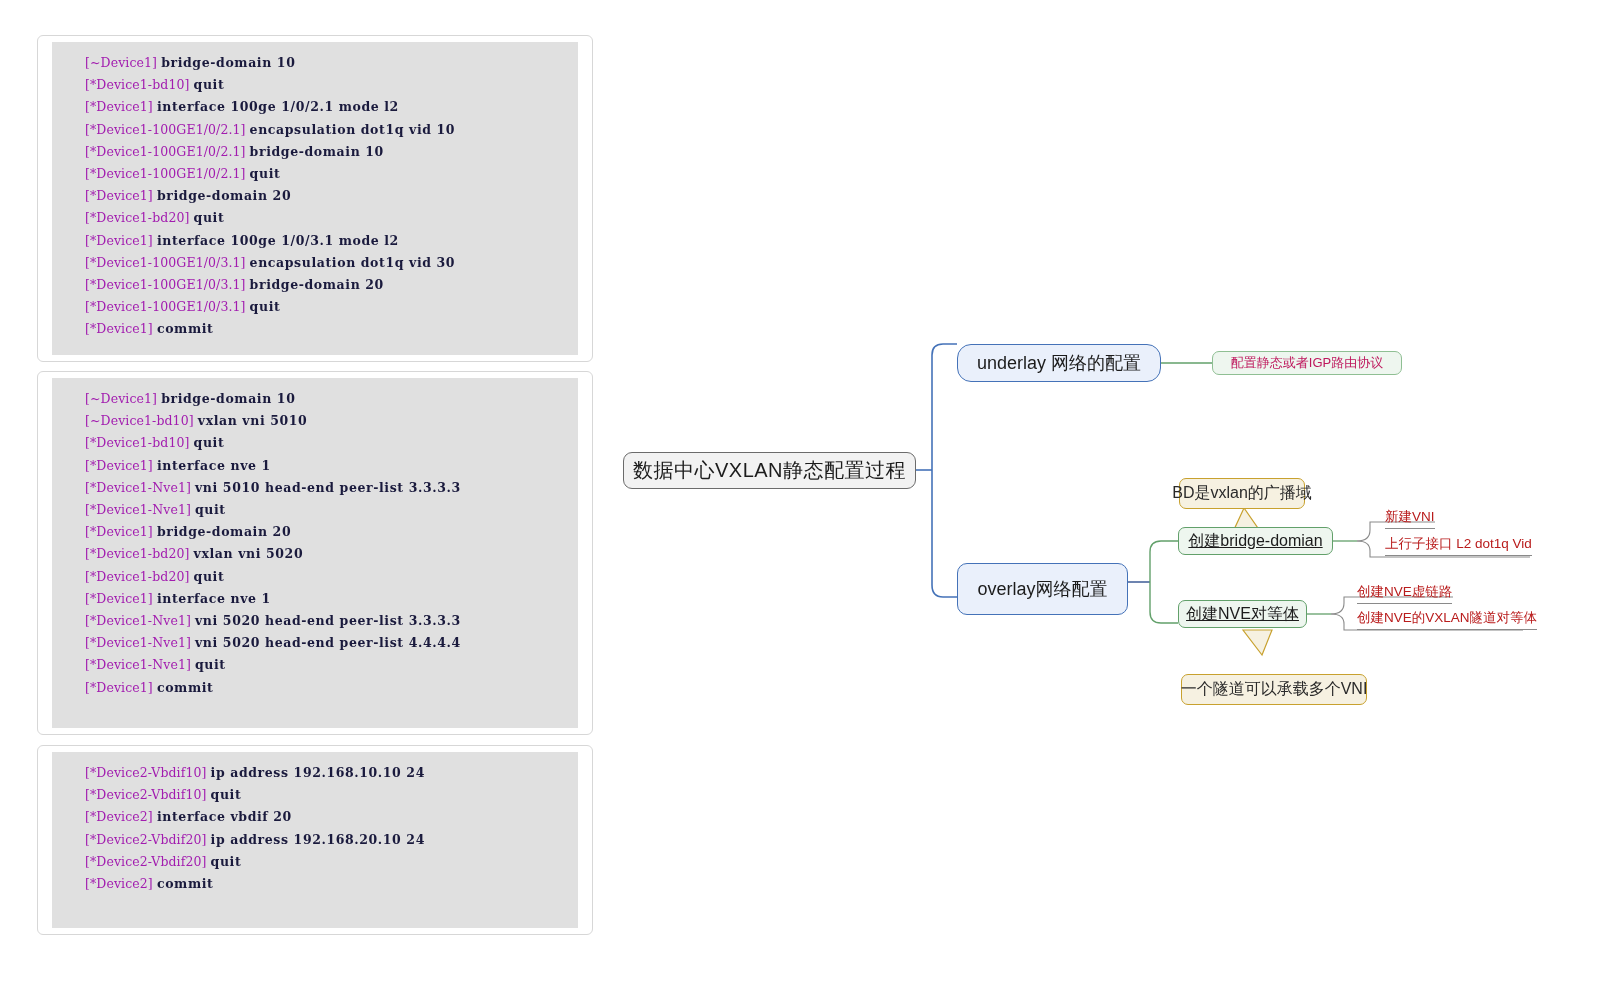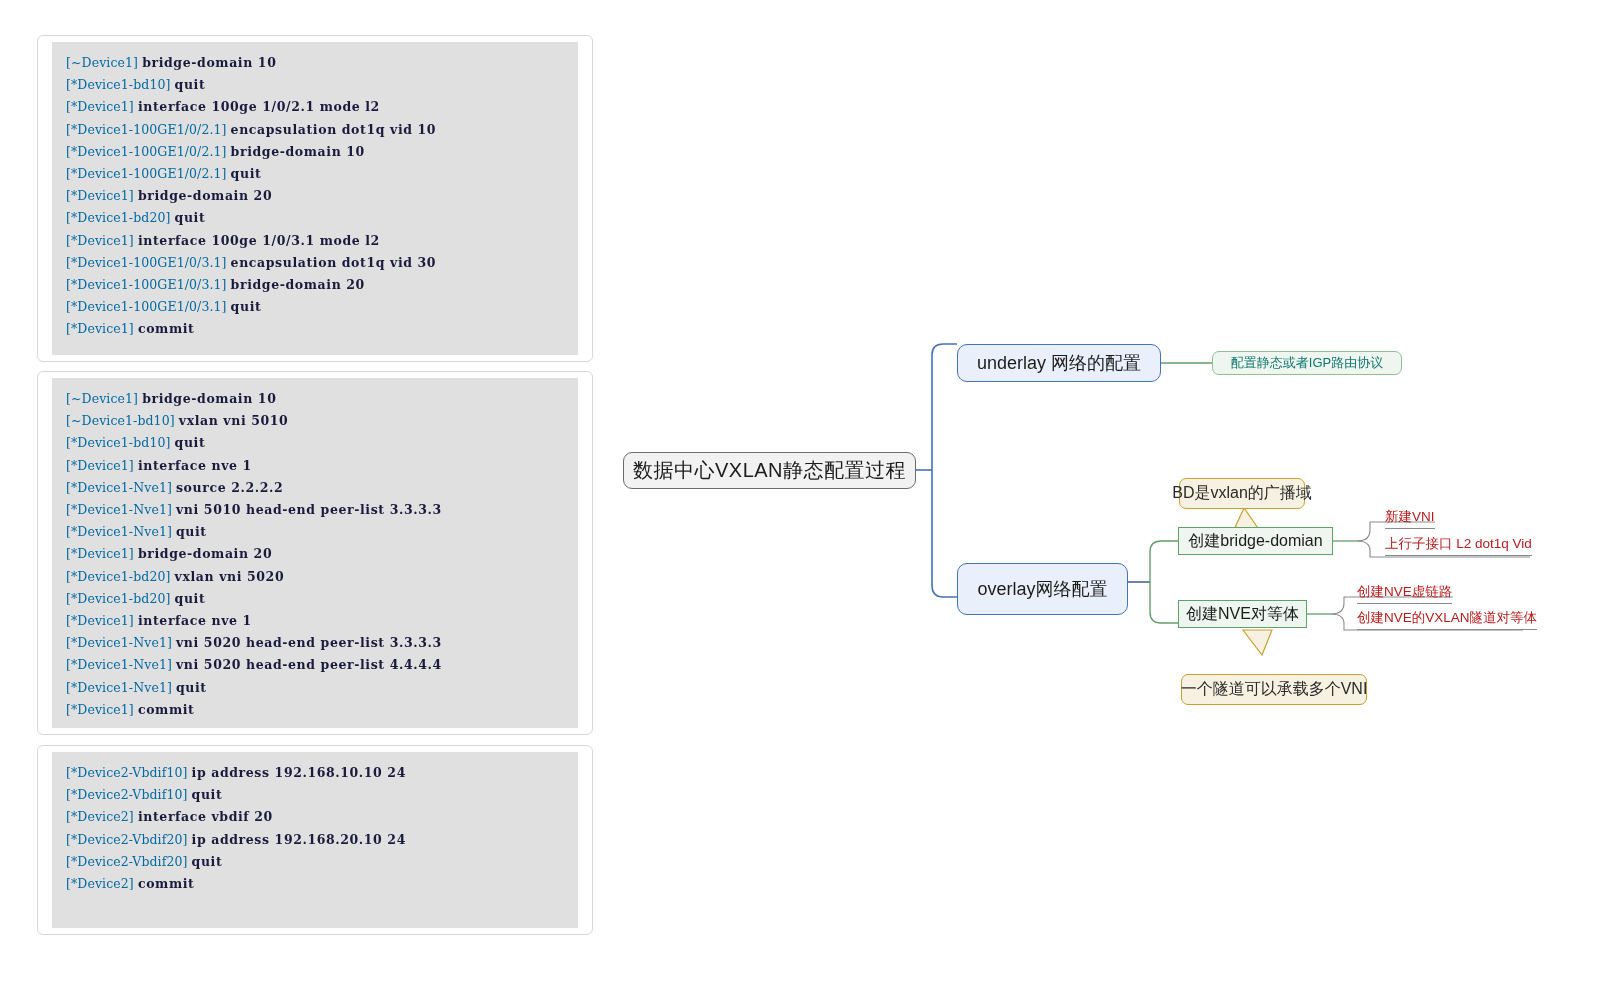--- a/index.html
+++ b/index.html
@@ -37,22 +37,23 @@
   }
   .code-line {
     font-family: "DejaVu Serif", "Liberation Serif", serif;
     font-size: 12.5px;
     line-height: 22.2px;
     white-space: pre;
     color: #2b2b2b;
     letter-spacing: 0.1px;
   }
   .code-line .prompt {
-    color: #0369a1;
+    color: #a21caf;
     font-weight: normal;
+    margin-left: 19px;
   }
   .code-line .cmd {
     color: #1a1a3d;
     font-weight: bold;
     letter-spacing: 0.6px;
   }
 
   #card1 { left: 37px;  top: 35px;  width: 556px; height: 327px; }
   #card2 { left: 37px;  top: 371px; width: 556px; height: 364px; }
   #card3 { left: 37px;  top: 745px; width: 556px; height: 190px; }
@@ -84,30 +85,31 @@
   .node-blue {
     background: #eaf0fb;
     border: 1.4px solid #4472b8;
     border-radius: 10px;
     font-size: 18px;
     color: #1c1c1c;
   }
   .node-green {
     background: #eef6ef;
     border: 1.3px solid #62a06a;
-    border-radius: 0;
+    border-radius: 7px;
     font-size: 16px;
     color: #1c1c1c;
+    text-decoration: underline;
   }
   .node-green-sm {
     background: #eef6ef;
     border: 1.1px solid #8fbf93;
     border-radius: 7px;
     font-size: 13px;
-    color: #0f766e;
+    color: #be185d;
   }
   .node-note {
     background: #f6f1e1;
     border: 1.4px solid #c8a12e;
     border-radius: 7px;
     font-size: 16px;
     color: #2a2a2a;
   }
   .leaf-underline {
     position: absolute;
@@ -139,21 +141,20 @@
       <div class="code-line"><span class="prompt">[*Device1] </span><span class="cmd">commit</span></div>
     </div>
 </div>
 
 <div class="code-card" id="card2">
   <div class="code-inner">
       <div class="code-line"><span class="prompt">[~Device1] </span><span class="cmd">bridge-domain 10</span></div>
       <div class="code-line"><span class="prompt">[~Device1-bd10] </span><span class="cmd">vxlan vni 5010</span></div>
       <div class="code-line"><span class="prompt">[*Device1-bd10] </span><span class="cmd">quit</span></div>
       <div class="code-line"><span class="prompt">[*Device1] </span><span class="cmd">interface nve 1</span></div>
-      <div class="code-line"><span class="prompt">[*Device1-Nve1] </span><span class="cmd">source 2.2.2.2</span></div>
       <div class="code-line"><span class="prompt">[*Device1-Nve1] </span><span class="cmd">vni 5010 head-end peer-list 3.3.3.3</span></div>
       <div class="code-line"><span class="prompt">[*Device1-Nve1] </span><span class="cmd">quit</span></div>
       <div class="code-line"><span class="prompt">[*Device1] </span><span class="cmd">bridge-domain 20</span></div>
       <div class="code-line"><span class="prompt">[*Device1-bd20] </span><span class="cmd">vxlan vni 5020</span></div>
       <div class="code-line"><span class="prompt">[*Device1-bd20] </span><span class="cmd">quit</span></div>
       <div class="code-line"><span class="prompt">[*Device1] </span><span class="cmd">interface nve 1</span></div>
       <div class="code-line"><span class="prompt">[*Device1-Nve1] </span><span class="cmd">vni 5020 head-end peer-list 3.3.3.3</span></div>
       <div class="code-line"><span class="prompt">[*Device1-Nve1] </span><span class="cmd">vni 5020 head-end peer-list 4.4.4.4</span></div>
       <div class="code-line"><span class="prompt">[*Device1-Nve1] </span><span class="cmd">quit</span></div>
       <div class="code-line"><span class="prompt">[*Device1] </span><span class="cmd">commit</span></div>
@@ -197,21 +198,21 @@
   <path d="M1331 614 Q1344 614 1344 624 L1344 630 L1523 630" stroke="#8a8a8a" stroke-width="1.1" fill="none"></path>
 
   <path d="M1244 508 L1262 534 L1232 534 Z" fill="#f6f1e1" stroke="#c8a12e" stroke-width="1.2"></path>
   <path d="M1262 655 L1243 630 L1272 630 Z" fill="#f6f1e1" stroke="#c8a12e" stroke-width="1.2"></path>
 </svg>
 
 <div class="node node-root" style="left:623px; top:452px; width:293px; height:37px;">
   <span>数据中心VXLAN静态配置过程</span>
 </div>
 
-<div class="node node-blue" style="left:957px; top:344px; width:204px; height:38px;">
+<div class="node node-blue" style="left:957px; top:344px; width:204px; height:38px;border-radius:14px;">
   <span>underlay 网络的配置</span>
 </div>
 
 <div class="node node-green-sm" style="left:1212px; top:351px; width:190px; height:24px;">
   <span>配置静态或者IGP路由协议</span>
 </div>
 
 <div class="node node-blue" style="left:957px; top:563px; width:171px; height:52px;">
   <span>overlay网络配置</span>
 </div>

